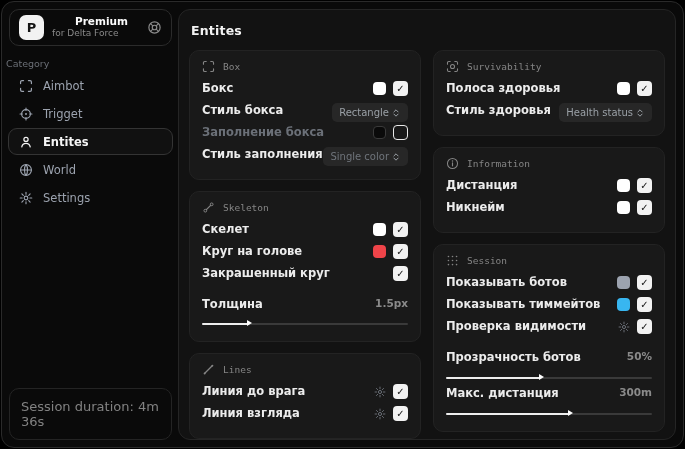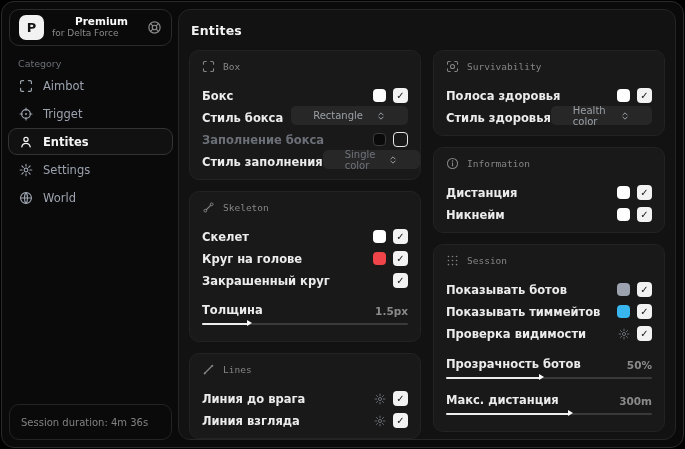--- a/index.html
+++ b/index.html
@@ -26,70 +26,70 @@
   }
   .logo {
     width:25px; height:25px; background:#f2f2f2; border-radius:7px;
     display:flex; align-items:center; justify-content:center;
     color:#141414; font-weight:bold; font-size:13px; flex:none;
   }
   .brand-text { flex:1; line-height:1.25; }
   .brand-title { font-size:10.5px; font-weight:bold; color:#fafafa;margin-left:23px; }
   .brand-sub { font-size:9px; color:#8a8a8a; }
   .icon-btn { color:#8a8a8a; display:flex; align-items:center; cursor:pointer; }
-  .category-label { position:absolute; left:16px; top:56px; font-size:9.5px; color:#6b6f76; }
+  .category-label { position:absolute; left:4px; top:56px; font-size:9.5px; color:#6b6f76; }
   .nav { position:absolute; left:6px; right:5px; top:70px; display:flex; flex-direction:column; gap:1px; }
   .nav-item {
     display:flex; align-items:center; gap:10px;
     height:27px; padding:0 10px; border-radius:9px;
     border:1px solid transparent;
     color:#9ca3af; font-size:11.5px; cursor:pointer;
   }
   .nav-item.active { border-color:#343434; background:#111111; color:#f5f5f5; font-weight:600; }
   .nav-item .ic { flex:none; }
   .session-card {
-    position:absolute; left:7px; right:6px; bottom:7px; height:36px;
+    position:absolute; left:7px; right:6px; bottom:7px; height:52px;
     border:1px solid #242424; border-radius:10px;
     display:flex; align-items:center; padding:0 11px;
-    font-size:10px; color:#828282;
+    font-size:13px; color:#828282;
   }
   
   .main {
     position:absolute; left:176px; top:7px; right:7px; bottom:7px;
     background:#121212; border:1px solid #252525; border-radius:12px;
     padding:11px 10px 10px 10px; overflow:hidden;
   }
   .main-title { font-size:12.5px; font-weight:bold; color:#f2f2f2; margin:2px 0 12px 2px; letter-spacing:0.2px; }
   .columns { display:flex; gap:12px; }
   .col { flex:1; display:flex; flex-direction:column; gap:11px; min-width:0; }
   .panel {
     background:#191919; border:1px solid #232323; border-radius:10px;
     padding:9px 12px 10px 12px;
   }
   .panel-header {
     display:flex; align-items:center; gap:8px;
     color:#858585; font-family:"DejaVu Sans Mono","Liberation Mono",monospace;
     font-size:9.5px; margin-bottom:8px;
   }
-  .row { display:flex; align-items:flex-end; justify-content:space-between; height:22px; }
+  .row { display:flex; align-items:flex-start; justify-content:space-between; height:22px; }
   .row-label { font-size:11.5px; font-weight:600; color:#ececec; white-space:nowrap; }
   .row-label.disabled { color:#6b7078; }
   .controls { display:flex; align-items:center; gap:7px; }
   .swatch { width:13px; height:13px; border-radius:4px; cursor:pointer; flex:none; }
   .swatch.bordered { border:1px solid #3a3a3a; }
   .checkbox {
     width:15px; height:15px; border-radius:4px; background:#f2f2f2;
     display:flex; align-items:center; justify-content:center;
     color:#151515; font-size:10px; font-weight:bold; cursor:pointer; flex:none;
     line-height:1;
   }
   .checkbox.unchecked { background:transparent; border:1.5px solid #e8e8e8; }
   .pill {
     background:#272727; border-radius:5px; height:19px;
-    display:flex; align-items:center; gap:13px; padding:0 22px;
+    display:flex; align-items:center; gap:2px; padding:0 7px;
     font-size:10px; color:#9aa0a6; cursor:pointer;
   }
   .pill.dim { color:#6f747b; }
   .pill .ic { color:#9aa0a6; }
   .row-value { font-size:10.5px; font-weight:600; color:#8a8a8a; }
   .slider { position:relative; height:9px; margin:2px 0 3px 0; cursor:pointer; }
   .slider-track { position:absolute; left:0; right:0; top:3.5px; height:2px; background:#3a3a3a; border-radius:2px; }
   .slider-fill { position:absolute; left:0; top:3.5px; height:2px; background:#ededed; border-radius:2px; }
   .slider-fill::after {
     content:""; position:absolute; right:-3px; top:-2.5px;
@@ -210,32 +210,32 @@
         <span>
             <svg class="ic" width="14" height="14">
               <use href="#i-person"></use>
             </svg>
           </span>
         <span>Entites</span>
       </div>
       <div class="nav-item">
         <span>
             <svg class="ic" width="14" height="14">
+              <use href="#i-globe"></use>
+            </svg>
+          </span>
+        <span>World</span>
+      </div>
+      <div class="nav-item">
+        <span>
+            <svg class="ic" width="14" height="14">
               <use href="#i-gear"></use>
             </svg>
           </span>
         <span>Settings</span>
-      </div>
-      <div class="nav-item">
-        <span>
-            <svg class="ic" width="14" height="14">
-              <use href="#i-globe"></use>
-            </svg>
-          </span>
-        <span>World</span>
       </div>
     </div>
 
     <div class="session-card">
       <span>Session duration: 4m 36s</span>
     </div>
   </div>
 
   <div class="main">
     <div class="main-title">Entites</div>
@@ -394,21 +394,21 @@
             <span class="controls">
               <span class="swatch" style="background:#ffffff"></span>
               <span class="checkbox">
                   <span>✓</span>
                 </span>
             </span>
           </div>
           <div class="row">
             <span class="row-label">Стиль здоровья</span>
             <span class="pill">
-              <span>Health color</span>
+              <span>Health status</span>
               <span>
                   <svg class="ic" width="10" height="10">
                     <use href="#i-chev"></use>
                   </svg>
                 </span>
             </span>
           </div>
         </div>
 
         <div class="panel">

